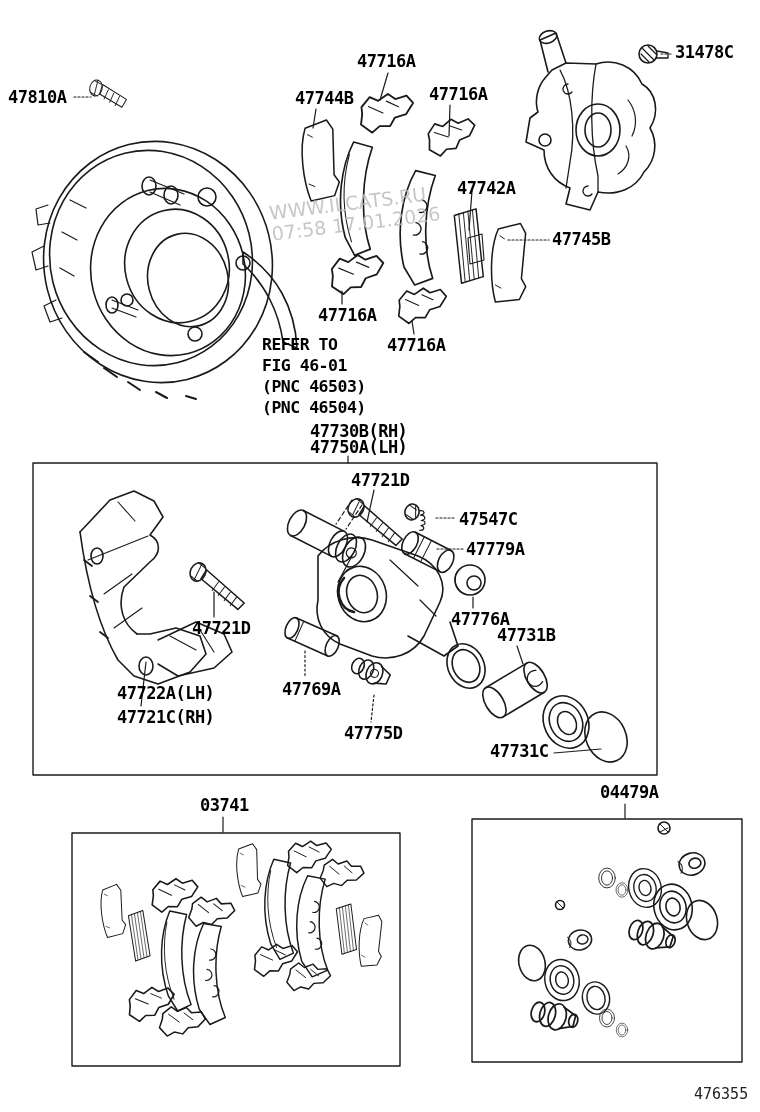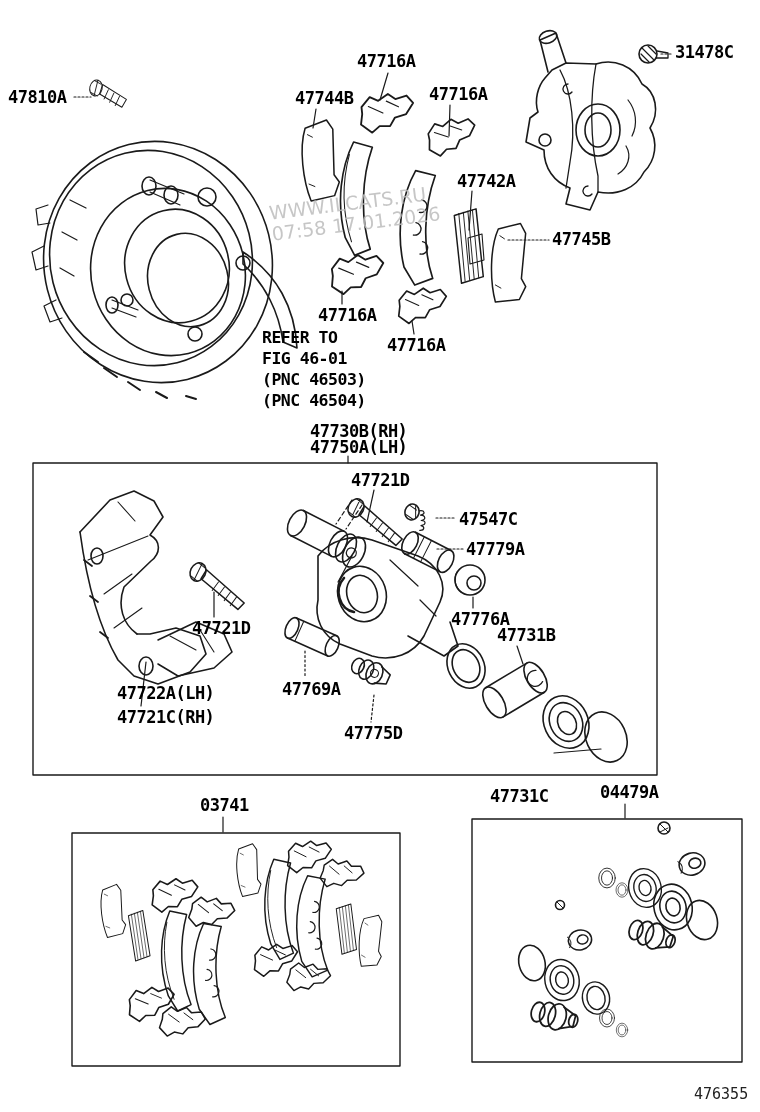--- a/index.html
+++ b/index.html
@@ -2,21 +2,21 @@
 <html><head>
 <meta charset="utf-8">
 <style>
   html,body{margin:0;padding:0;background:#fff;}
   .stage{position:relative;width:760px;height:1112px;background:#fff;overflow:hidden;
          font-family:"DejaVu Sans Mono",monospace;}
   .art{position:absolute;left:0;top:0;}
   .lbl{position:absolute;font:bold 17px/1.1 "DejaVu Sans Mono",monospace;
        letter-spacing:-0.5px;color:#000;white-space:nowrap;text-align:center;}
   .note-line{position:absolute;font:bold 16.5px/1.1 "DejaVu Sans Mono",monospace;
-       letter-spacing:-0.5px;color:#000;white-space:nowrap;}
+       letter-spacing:-0.5px;color:#000;white-space:nowrap;margin-top:7px;}
   .fig{position:absolute;font:15px/1.1 "DejaVu Sans Mono",monospace;color:#222;}
   .watermark{position:absolute;left:268px;top:203px;transform:rotate(-7deg);
        transform-origin:left top;font-family:"DejaVu Sans",sans-serif;
        font-size:19px;line-height:21px;color:#bdbdbd;opacity:.85;white-space:nowrap;}
 </style>
 </head>
 <body>
 
 <div class="stage">
 
@@ -297,42 +297,42 @@
   <div class="watermark">
     <div>WWW.ILCATS.RU</div>
     <div>07:58 17.01.2026</div>
   </div>
 
   <div class="lbl" style="left:8px;top:88px">47810A</div>
   <div class="lbl" style="left:357px;top:52px">47716A</div>
   <div class="lbl" style="left:295px;top:89px">47744B</div>
   <div class="lbl" style="left:429px;top:85px">47716A</div>
   <div class="lbl" style="left:675px;top:43px">31478C</div>
-  <div class="lbl" style="left:457px;top:172px">47742A</div>
+  <div class="lbl" style="left:457px;top:179px">47742A</div>
   <div class="lbl" style="left:552px;top:230px">47745B</div>
   <div class="lbl" style="left:318px;top:306px">47716A</div>
   <div class="lbl" style="left:387px;top:336px">47716A</div>
 
   <div class="note-line" style="left:262px;top:329px">REFER TO</div>
   <div class="note-line" style="left:262px;top:350px">FIG 46-01</div>
   <div class="note-line" style="left:262px;top:371px">(PNC 46503)</div>
   <div class="note-line" style="left:262px;top:392px">(PNC 46504)</div>
 
   <div class="lbl" style="left:310px;top:422px">47730B(RH)</div>
   <div class="lbl" style="left:310px;top:438px">47750A(LH)</div>
 
   <div class="lbl" style="left:351px;top:471px">47721D</div>
   <div class="lbl" style="left:459px;top:510px">47547C</div>
   <div class="lbl" style="left:466px;top:540px">47779A</div>
   <div class="lbl" style="left:192px;top:619px">47721D</div>
   <div class="lbl" style="left:451px;top:610px">47776A</div>
   <div class="lbl" style="left:497px;top:626px">47731B</div>
   <div class="lbl" style="left:282px;top:680px">47769A</div>
   <div class="lbl" style="left:344px;top:724px">47775D</div>
-  <div class="lbl" style="left:490px;top:787px">47731C</div>
+  <div class="lbl" style="left:490px;top:742px">47731C</div>
   <div class="lbl" style="left:117px;top:708px">47721C(RH)</div>
   <div class="lbl" style="left:117px;top:684px">47722A(LH)</div>
 
   <div class="lbl" style="left:200px;top:796px">03741</div>
   <div class="lbl" style="left:600px;top:783px">04479A</div>
 
   <div class="fig" style="left:694px;top:1086px">476355</div>
 </div>
 
 </body></html>

